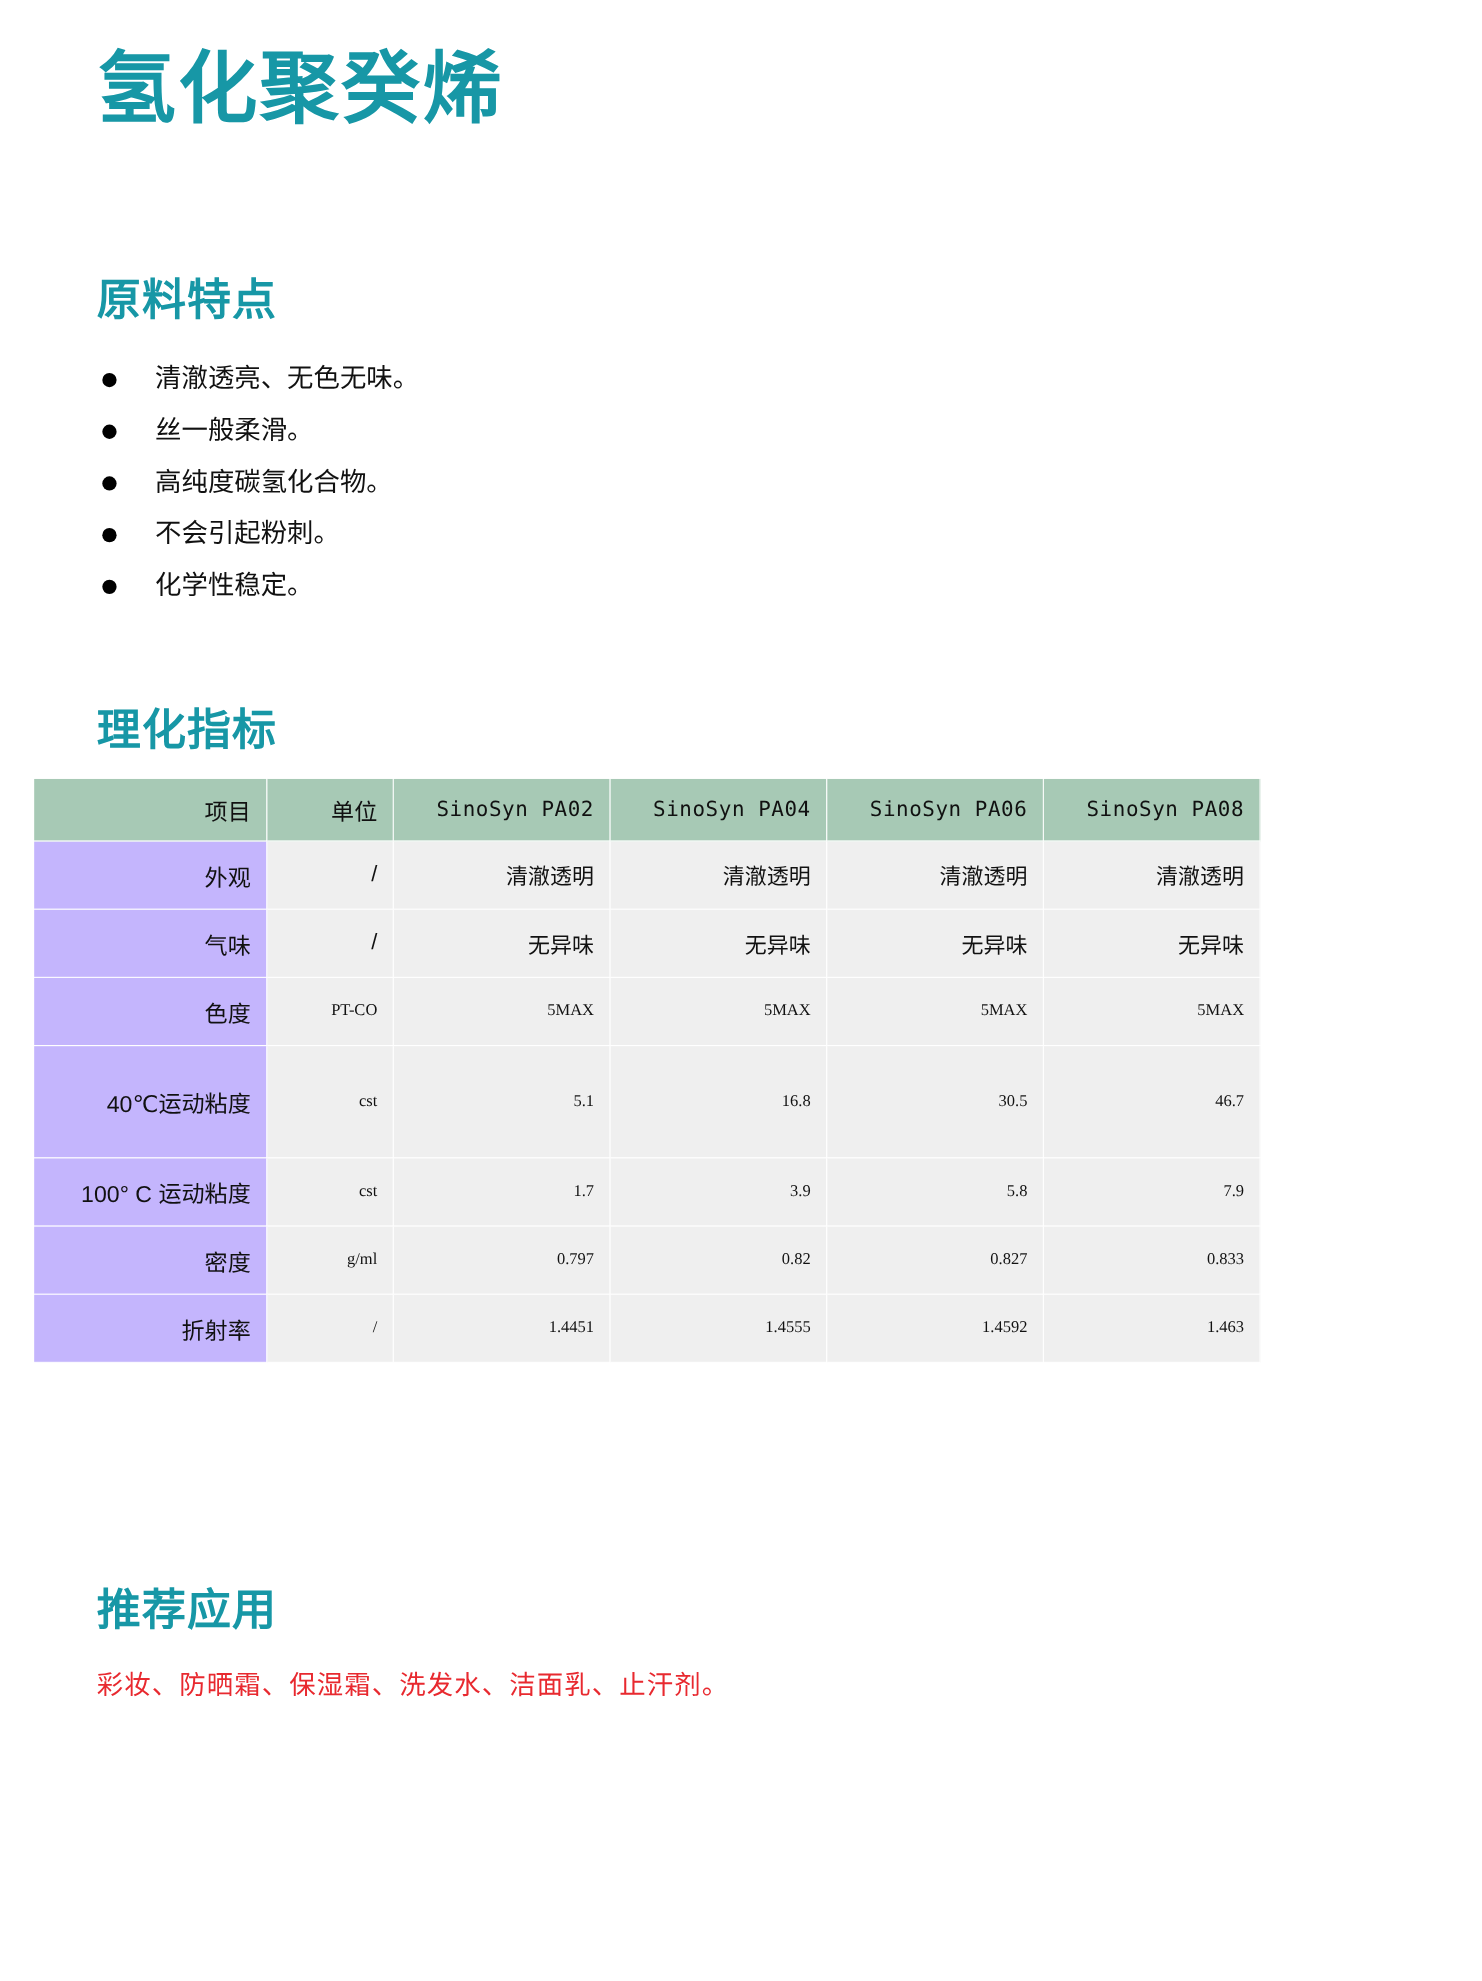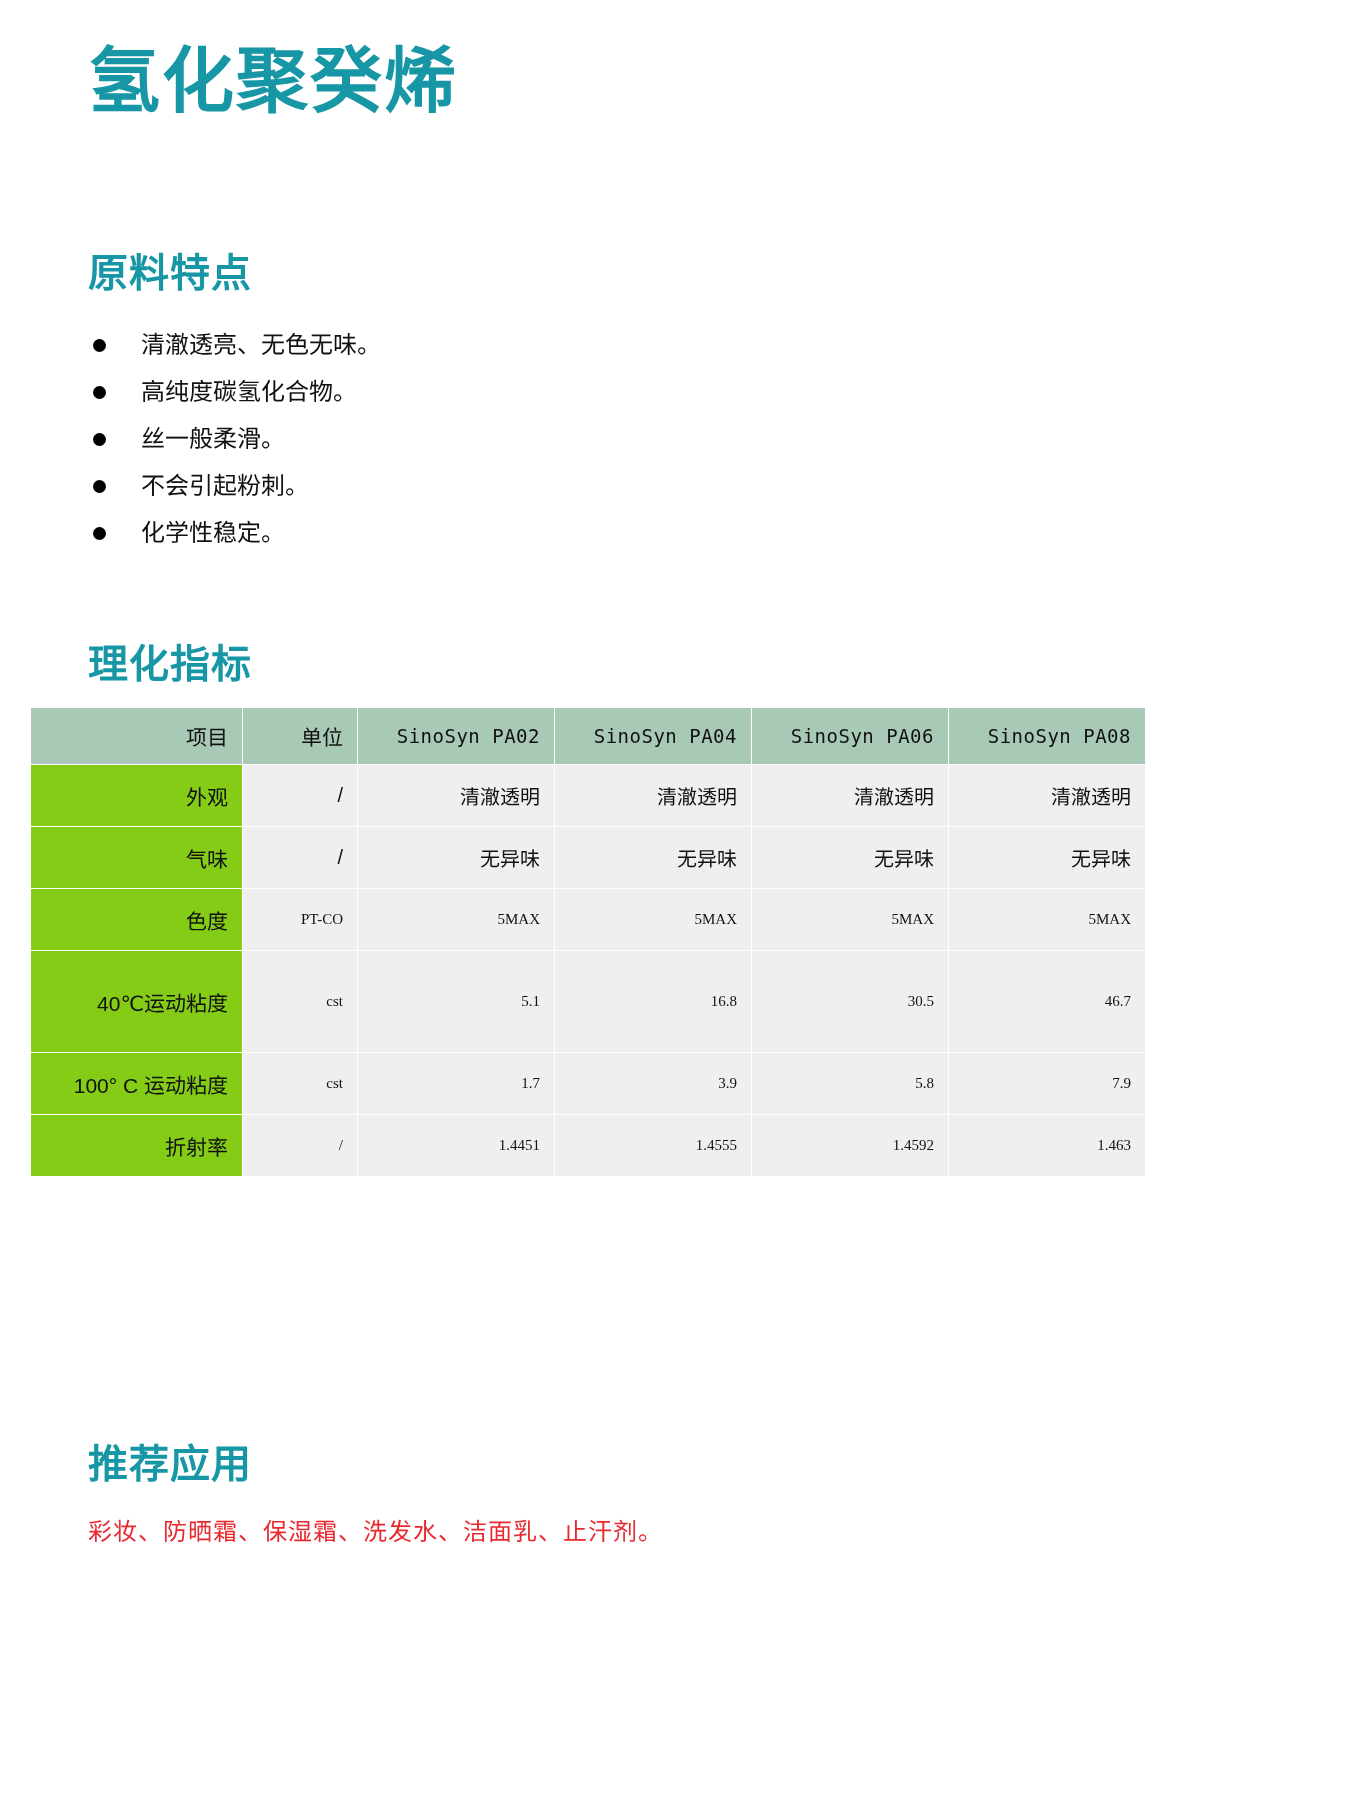--- a/index.html
+++ b/index.html
@@ -110,21 +110,21 @@
     height: 57px;
     font-size: 21px;
   }
   table.spec-table thead th.mono {
     font-family: "DejaVu Sans Mono", "Liberation Mono", monospace;
     font-size: 19px;
     letter-spacing: 0.5px;
     margin-top: 29px;
   }
   table.spec-table tbody td.item-cell {
-    background: #84cc16;
+    background: #c4b5fd;
     color: #111111;
     font-size: 21px;
   }
   table.spec-table tbody td.data-cell {
     background: #efefef;
     color: #111111;
     font-size: 20px;
   }
   table.spec-table tbody td.mono {
     font-family: Liberation Serif, serif;
@@ -155,25 +155,25 @@
 
   <div class="section-heading" id="features-heading">原料特点</div>
 
   <ul class="feature-list">
     <li>
       <span class="bullet"></span>
       <span class="feature-text">清澈透亮、无色无味。</span>
     </li>
     <li>
       <span class="bullet"></span>
+      <span class="feature-text">丝一般柔滑。</span>
+    </li>
+    <li>
+      <span class="bullet"></span>
       <span class="feature-text">高纯度碳氢化合物。</span>
-    </li>
-    <li>
-      <span class="bullet"></span>
-      <span class="feature-text">丝一般柔滑。</span>
     </li>
     <li>
       <span class="bullet"></span>
       <span class="feature-text">不会引起粉刺。</span>
     </li>
     <li>
       <span class="bullet"></span>
       <span class="feature-text">化学性稳定。</span>
     </li>
   </ul>
@@ -235,20 +235,28 @@
         </tr>
         <tr>
           <td class="item-cell">100° C 运动粘度</td>
           <td class="data-cell mono">cst</td>
           <td class="data-cell mono">1.7</td>
           <td class="data-cell mono">3.9</td>
           <td class="data-cell mono">5.8</td>
           <td class="data-cell mono">7.9</td>
         </tr>
         <tr>
+          <td class="item-cell">密度</td>
+          <td class="data-cell mono">g/ml</td>
+          <td class="data-cell mono">0.797</td>
+          <td class="data-cell mono">0.82</td>
+          <td class="data-cell mono">0.827</td>
+          <td class="data-cell mono">0.833</td>
+        </tr>
+        <tr>
           <td class="item-cell">折射率</td>
           <td class="data-cell mono">/</td>
           <td class="data-cell mono">1.4451</td>
           <td class="data-cell mono">1.4555</td>
           <td class="data-cell mono">1.4592</td>
           <td class="data-cell mono">1.463</td>
         </tr>
       </tbody>
     </table>
   </div>

